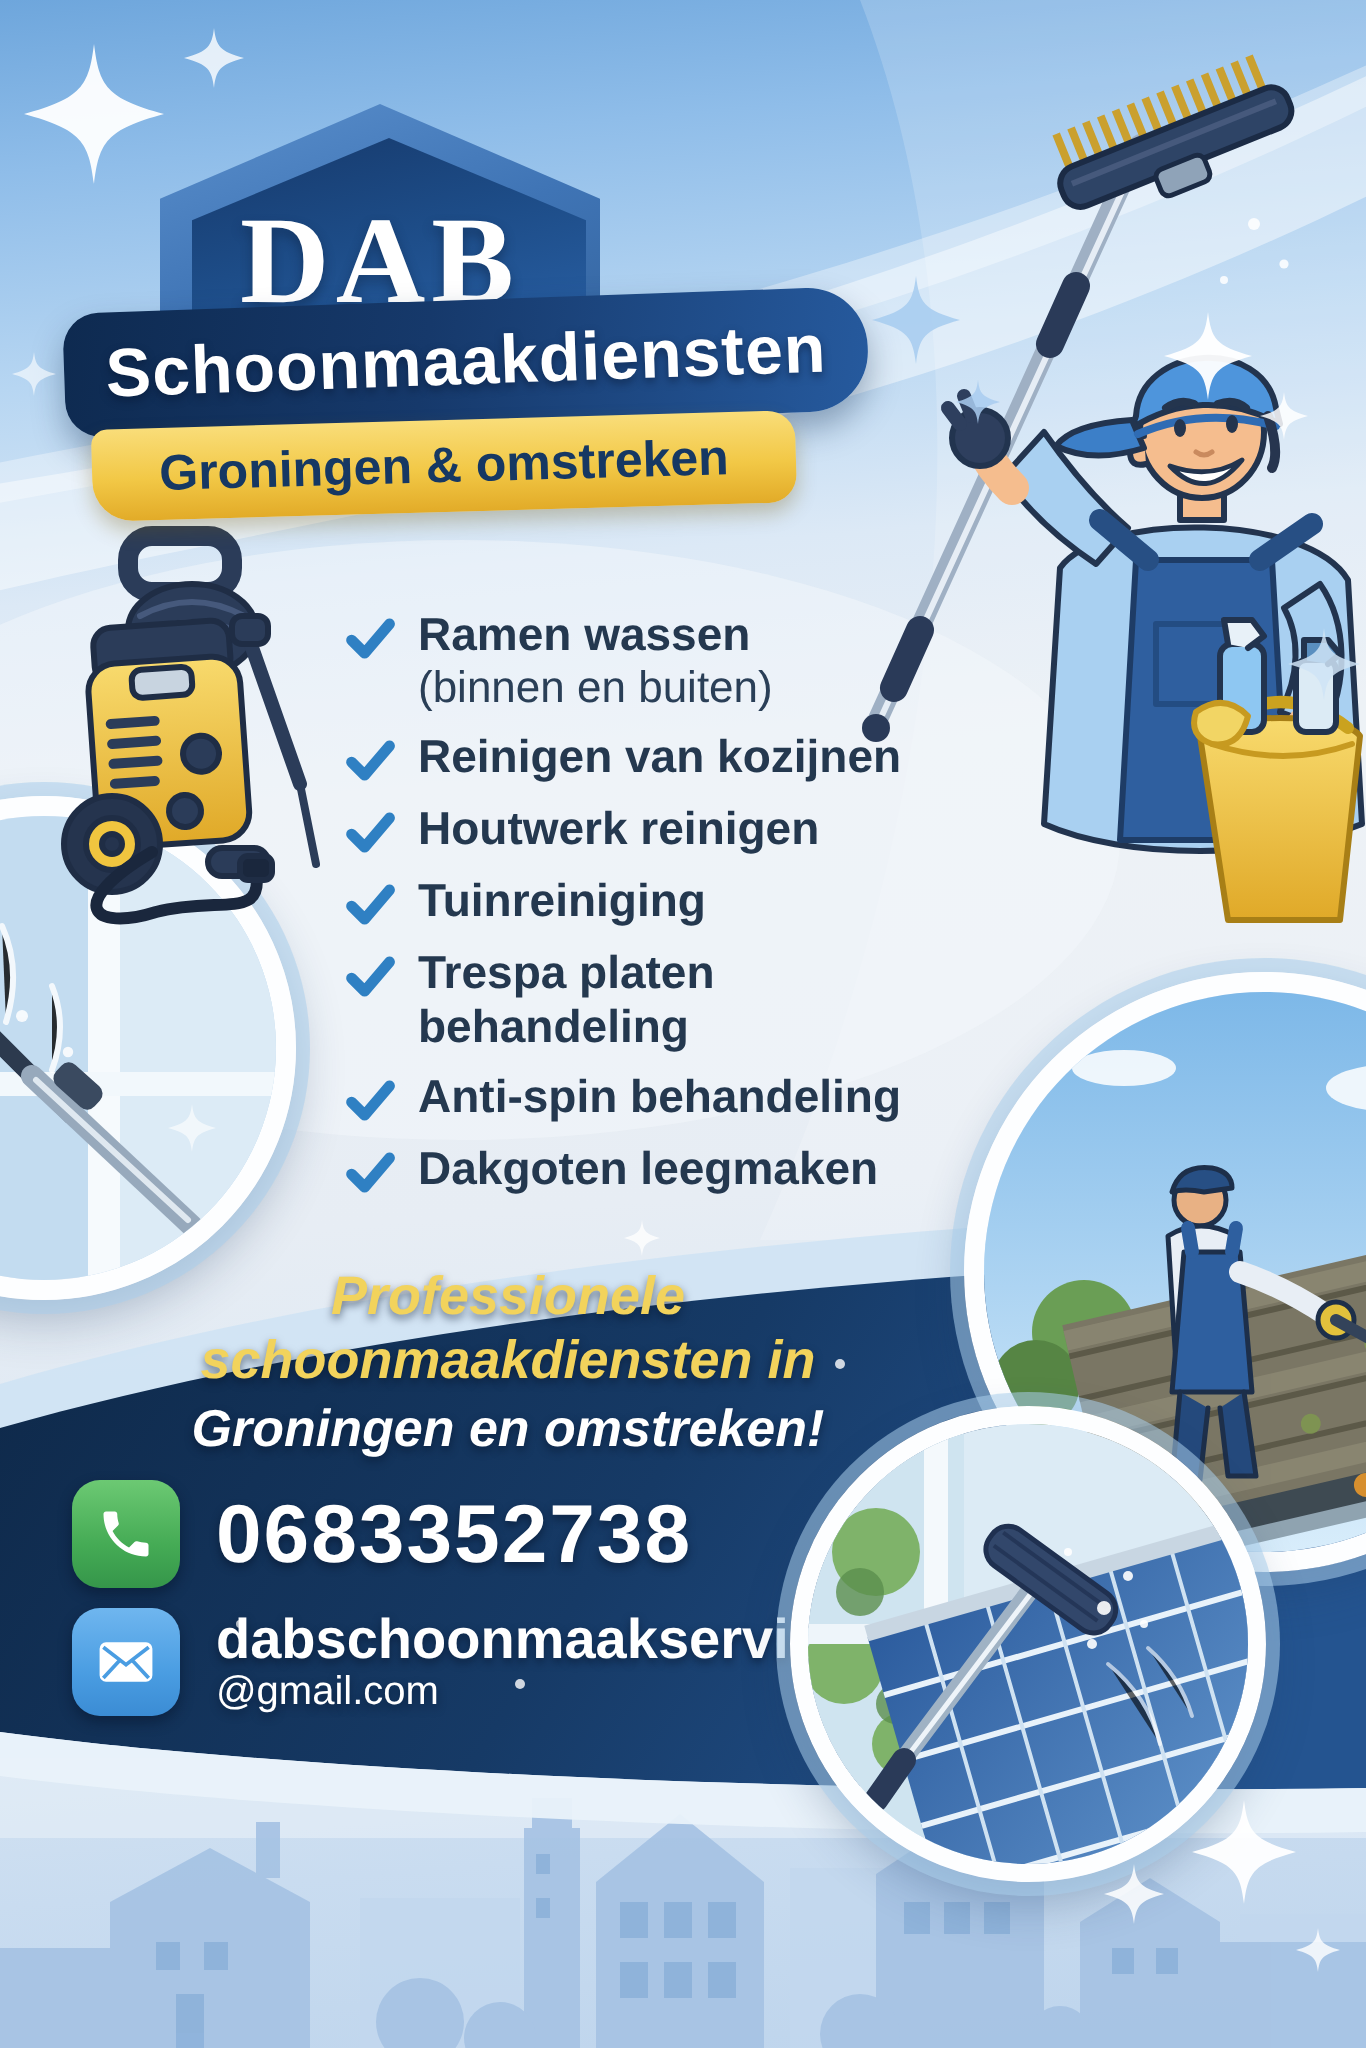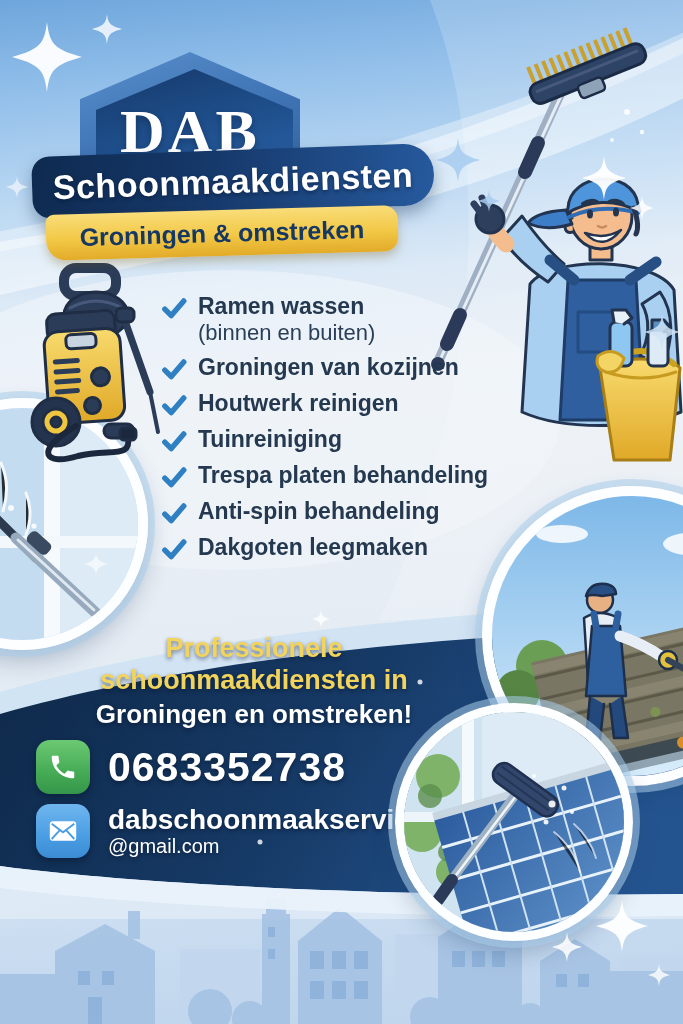--- a/index.html
+++ b/index.html
@@ -28,30 +28,30 @@
   .navy-banner span{color:#fff;font-size:34px;font-weight:800;letter-spacing:.5px;
     text-shadow:0 2px 4px rgba(5,20,45,.5);}
   .gold-banner{position:absolute;left:18px;top:158px;width:352px;height:46px;
     background:linear-gradient(180deg,#f9dd79 0%,#f2c846 55%,#e2ab28 100%);
     border-radius:8px 14px 14px 20px;transform:rotate(-1.6deg);
     box-shadow:0 5px 10px rgba(120,90,10,.3);
     display:flex;align-items:center;justify-content:center;}
   .gold-banner span{color:#163863;font-size:25px;font-weight:800;}
   
   .services{left:156px;top:288px;width:345px;z-index:5;}
-  .services ul{list-style:none;margin:5px;padding:0;}
+  .services ul{list-style:none;margin:16px;padding:0;}
   .services li{display:flex;align-items:flex-start;gap:11px;margin-bottom:8px;}
   .services .check{flex:0 0 26px;margin-top:2px;}
   .svc-text{color:#24384f;font-size:23px;font-weight:700;line-height:1.18;}
   .svc-text .line2{display:block;}
   .svc-text .sub{display:block;font-weight:400;font-size:22px;color:#2a3f57;text-align:right;}
   .svc-text .sub:empty,.svc-text .line2:empty{display:none;}
   
   .ribbon{left:0;top:592px;width:683px;height:332px;z-index:6;}
-  .band-text{left:50px;top:632px;width:408px;text-align:center;z-index:7;}
+  .band-text{left:50px;top:632px;width:408px;text-align:center;z-index:7;font-style:italic;}
   .band-highlight{color:#f2d35c;font-size:27px;font-weight:800;line-height:1.2;
     text-shadow:0 2px 4px rgba(5,18,40,.55);}
   .band-rest{color:#fff;font-size:26px;font-weight:800;margin-top:2px;
     text-shadow:0 2px 4px rgba(5,18,40,.55);}
   
   .contact{left:36px;top:740px;z-index:7;}
   .contact-row{display:flex;align-items:center;gap:18px;margin-bottom:10px;}
   .tile{width:54px;height:54px;border-radius:14px;display:flex;align-items:center;justify-content:center;
     box-shadow:0 3px 7px rgba(4,16,36,.45);}
   .tile.green{background:linear-gradient(180deg,#6cc973 0%,#45ab55 60%,#35964a 100%);}
@@ -288,21 +288,21 @@
       <li>
         <svg class="check" width="26" height="26" viewBox="0 0 24 24">
             <path d="M3.5 13 L9.5 19 L21 5.5" fill="none" stroke="#2f80c3" stroke-width="5" stroke-linecap="round" stroke-linejoin="round"></path>
           </svg>
         <div class="svc-text"><span>Ramen wassen</span><span class="sub">(binnen en buiten)</span></div>
       </li>
       <li>
         <svg class="check" width="26" height="26" viewBox="0 0 24 24">
             <path d="M3.5 13 L9.5 19 L21 5.5" fill="none" stroke="#2f80c3" stroke-width="5" stroke-linecap="round" stroke-linejoin="round"></path>
           </svg>
-        <div class="svc-text"><span>Groningen van kozijnen</span></div>
+        <div class="svc-text"><span>Reinigen van kozijnen</span></div>
       </li>
       <li>
         <svg class="check" width="26" height="26" viewBox="0 0 24 24">
             <path d="M3.5 13 L9.5 19 L21 5.5" fill="none" stroke="#2f80c3" stroke-width="5" stroke-linecap="round" stroke-linejoin="round"></path>
           </svg>
         <div class="svc-text"><span>Houtwerk reinigen</span></div>
       </li>
       <li>
         <svg class="check" width="26" height="26" viewBox="0 0 24 24">
             <path d="M3.5 13 L9.5 19 L21 5.5" fill="none" stroke="#2f80c3" stroke-width="5" stroke-linecap="round" stroke-linejoin="round"></path>

